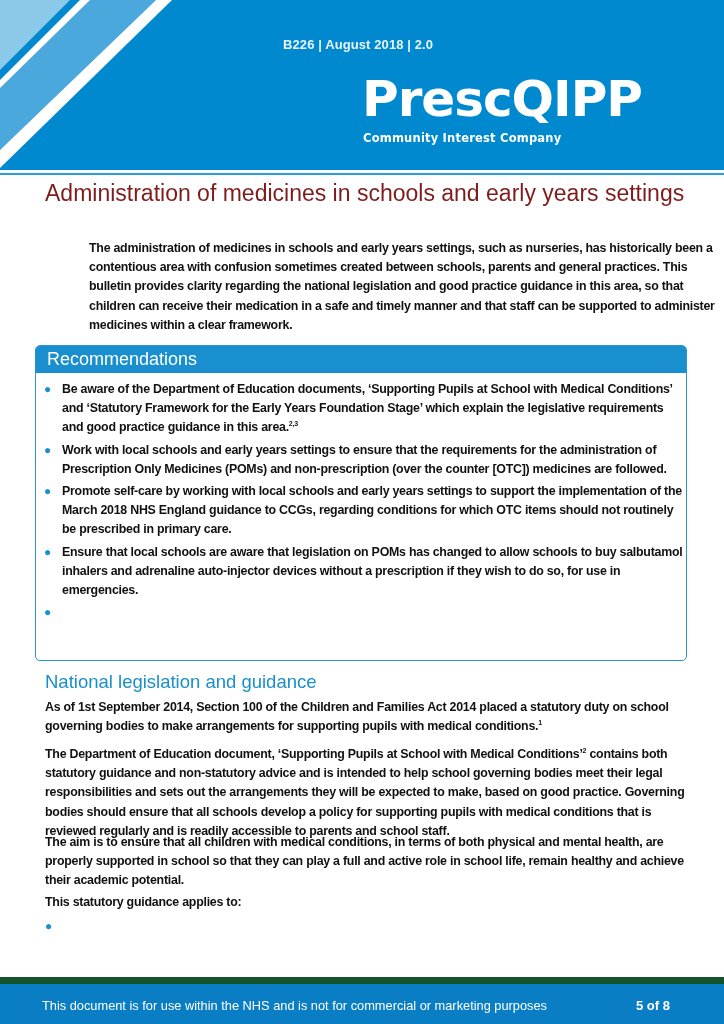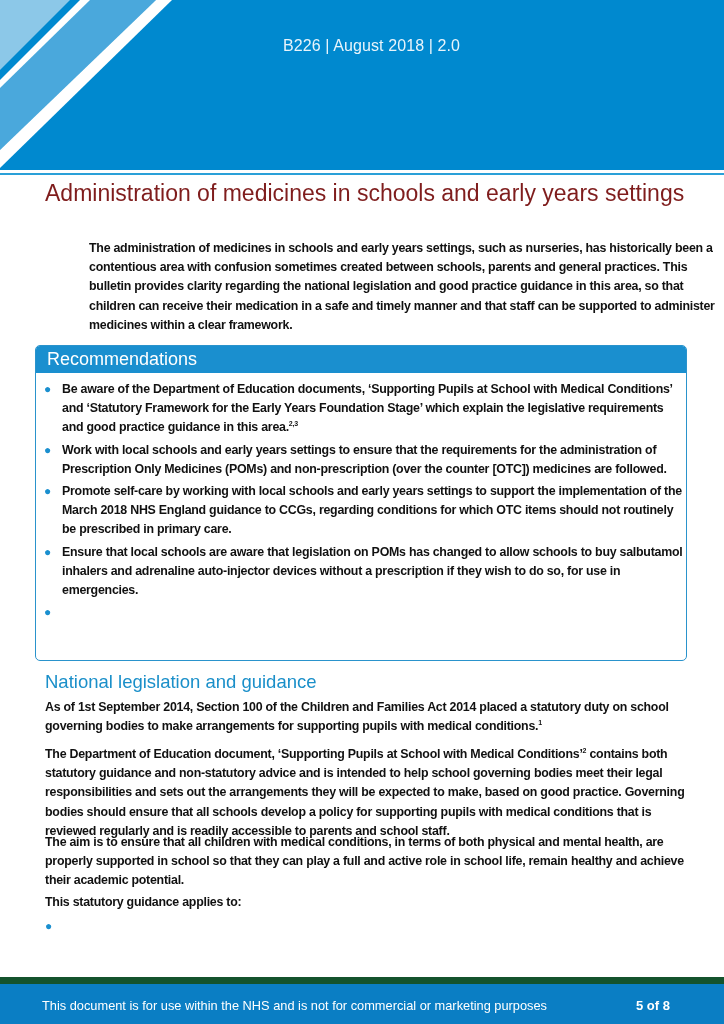--- a/index.html
+++ b/index.html
@@ -15,21 +15,21 @@
   }
   .header-line {
     position: absolute; left: 0; top: 170px; width: 724px; height: 3px; background: #ffffff;
   }
   .header-line2 {
     position: absolute; left: 0; top: 173px; width: 724px; height: 2px; background: #2aa0d8;
   }
   .stripe-svg { position: absolute; left: 0; top: 0; }
   .meta {
     position: absolute; left: 283px; top: 37px;
-    color: #e8f4fb; font-size: 16px; letter-spacing: 0.1px;
+    color: #e8f4fb; font-size: 13px; letter-spacing: 0.1px; font-weight: bold;
   }
   .logo {
     position: absolute; left: 362px; top: 74px; width: 330px; height: 80px;
   }
   .logo-word {
     position: absolute; left: 0; top: -4px;
     color: #fff; font-weight: bold; font-size: 50px; letter-spacing: -1px;
     font-family: "DejaVu Sans", sans-serif;
   }
   .logo-sub {
@@ -86,20 +86,24 @@
 <body>
 
 <div class="header">
   <svg class="stripe-svg" width="724" height="170">
     <polygon points="0,0 70,0 0,70" fill="#8cc8e8"></polygon>
     <polygon points="80,0 115,0 0,115 0,80" fill="#ffffff"></polygon>
     <polygon points="90,0 156,0 0,150 0,88" fill="#4aa8dc"></polygon>
     <polygon points="156,0 172,0 0,168 0,150" fill="#ffffff"></polygon>
   </svg>
   <div class="meta">B226 | August 2018 | 2.0</div>
+  <div class="logo">
+    <div class="logo-word">PrescQIPP</div>
+    <div class="logo-sub">Community Interest Company</div>
+  </div>
 </div>
 <div class="header-line"></div>
 <div class="header-line2"></div>
 
 <h1 class="title">Administration of medicines in schools and early years settings</h1>
 
 <p class="p intro">The administration of medicines in schools and early years settings, such as nurseries, has historically been a contentious area with confusion sometimes created between schools, parents and general practices. This bulletin provides clarity regarding the national legislation and good practice guidance in this area, so that children can receive their medication in a safe and timely manner and that staff can be supported to administer medicines within a clear framework.</p>
 
 <div class="rec-box">
   <div class="rec-head">Recommendations</div>

